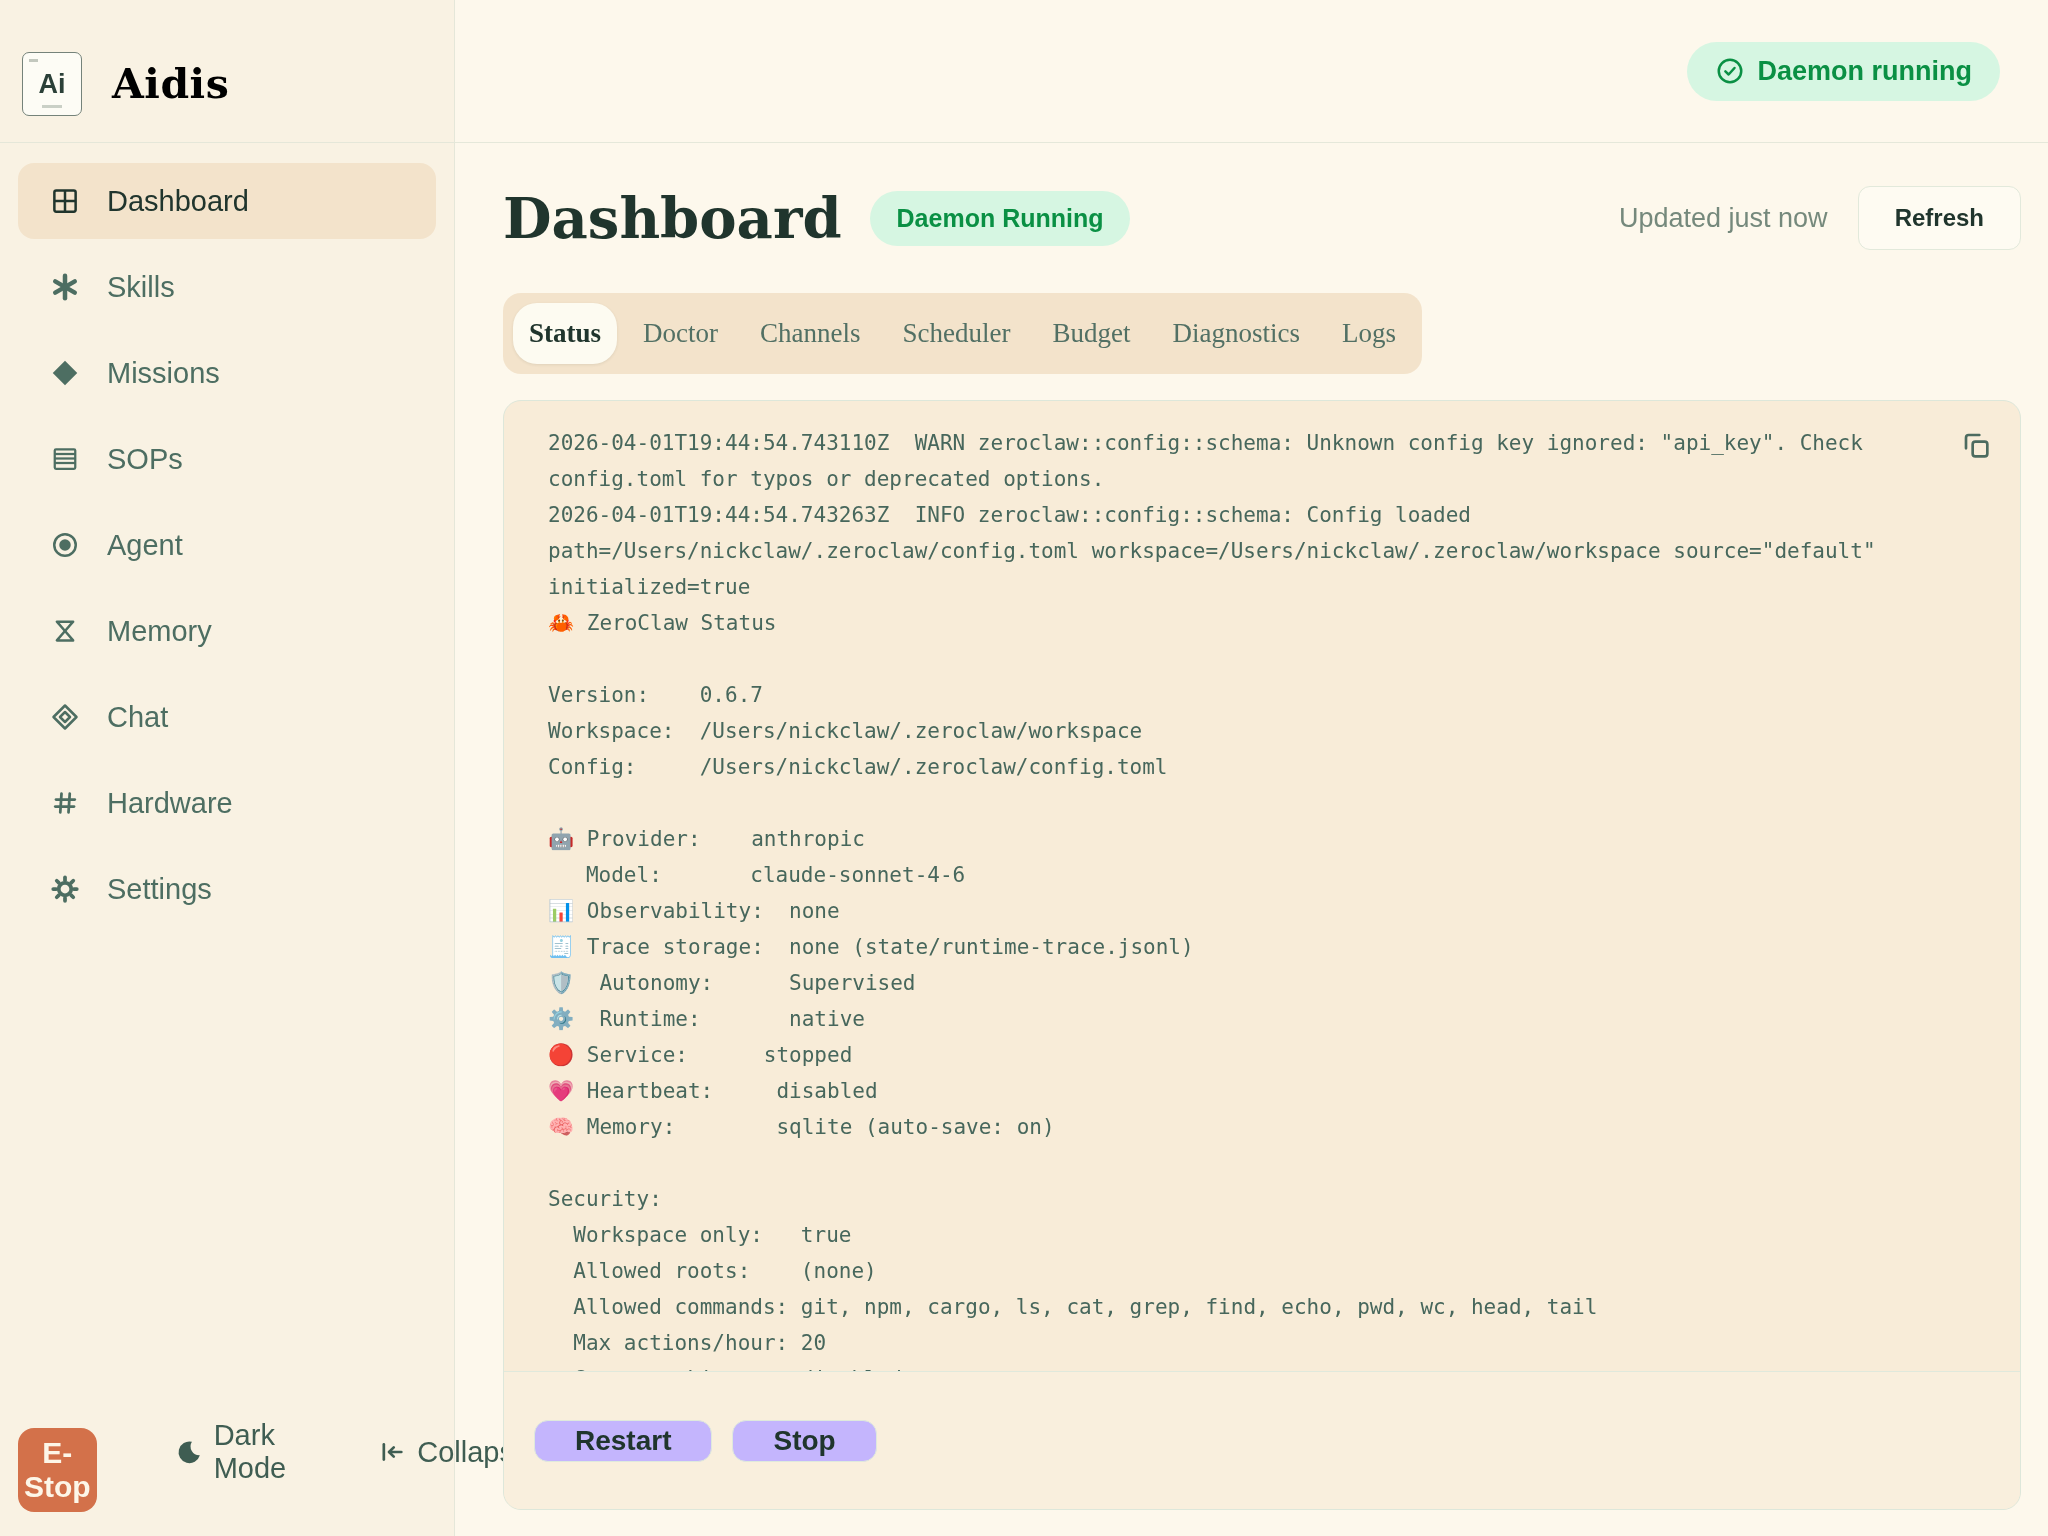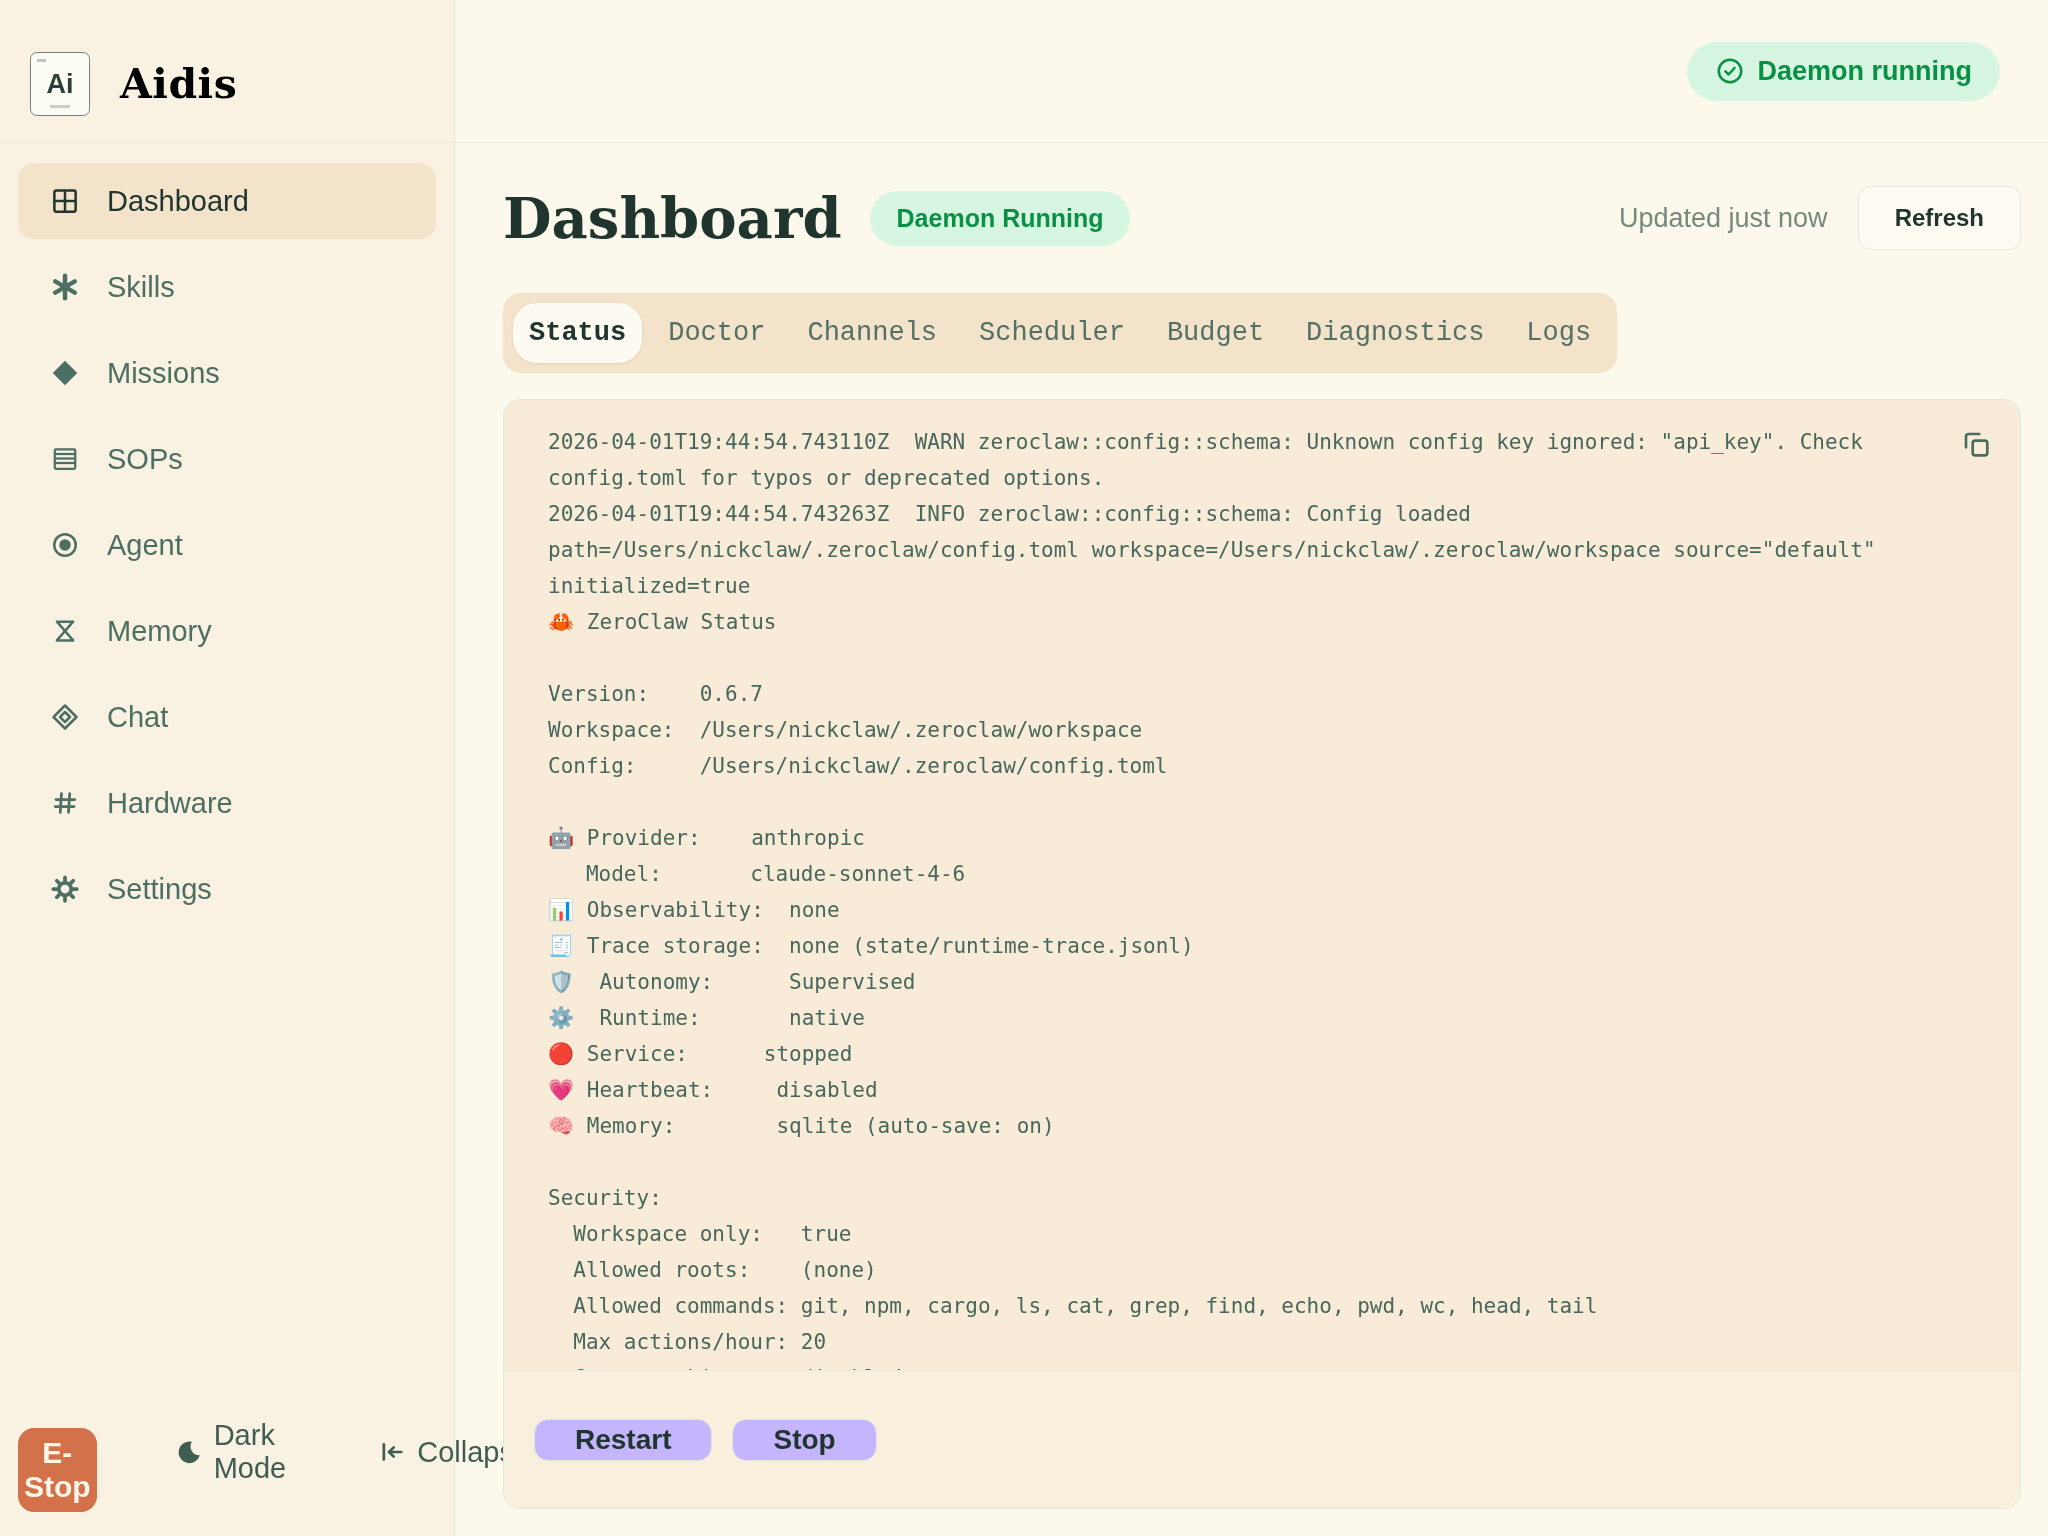--- a/index.html
+++ b/index.html
@@ -12,21 +12,21 @@
   }
   .app { display:flex; width:100%; height:100%; }
 
   
   .sidebar {
     width:455px; min-width:455px; height:100%;
     background:#f9f2e3;
     border-right:1px solid #e5e7d9;
     display:flex; flex-direction:column;
   }
-  .brand { display:flex; align-items:center; gap:30px; padding:52px 0 26px 30px; }
+  .brand { display:flex; align-items:center; gap:30px; padding:52px 0 26px 22px; }
   .logo-box {
     width:60px; height:64px; background:#fdfcf5;
     border:1.5px solid #75837a; border-radius:7px;
     display:flex; align-items:center; justify-content:center;
     font-weight:bold; font-size:27px; color:#2b4038; position:relative;
   }
   .logo-box::before { content:""; position:absolute; top:6px; left:6px; width:9px; height:3px; background:#a9b2a7; opacity:.7; }
   .logo-box::after  { content:""; position:absolute; bottom:7px; left:50%; transform:translateX(-50%); width:20px; height:3px; background:#a9b2a7; opacity:.6; }
   .brand-name { font-family:"DejaVu Serif", serif; font-weight:700; font-size:41px; color:#000000; letter-spacing:.5px; }
   .sidebar-divider { height:1px; background:#e5e7d9; width:100%; }
@@ -84,21 +84,21 @@
     font-size:24px; font-weight:600; color:#20352d; cursor:pointer;
   }
 
   .tabbar {
     margin-top:42px; align-self:flex-start;
     display:inline-flex; gap:10px;
     background:#f3e3cb; border-radius:18px; padding:10px;
   }
   .tab {
     border:none; background:transparent; color:#527064;
-    font-family:Liberation Mono, monospace;
+    font-family:Liberation Serif, serif;
     font-size:27px; padding:15px 16px; border-radius:24px; cursor:pointer;
   }
   .tab.active { background:#fdfbf1; color:#20352d; font-weight:600; box-shadow:0 1px 3px rgba(60,60,40,.10); }
 
   .card {
     margin-top:26px; height:1110px;
     background:#f8ecd8; border:1px solid #dde7da; border-radius:18px;
     position:relative; display:flex; flex-direction:column; overflow:hidden;
   }
   .copy-btn {

